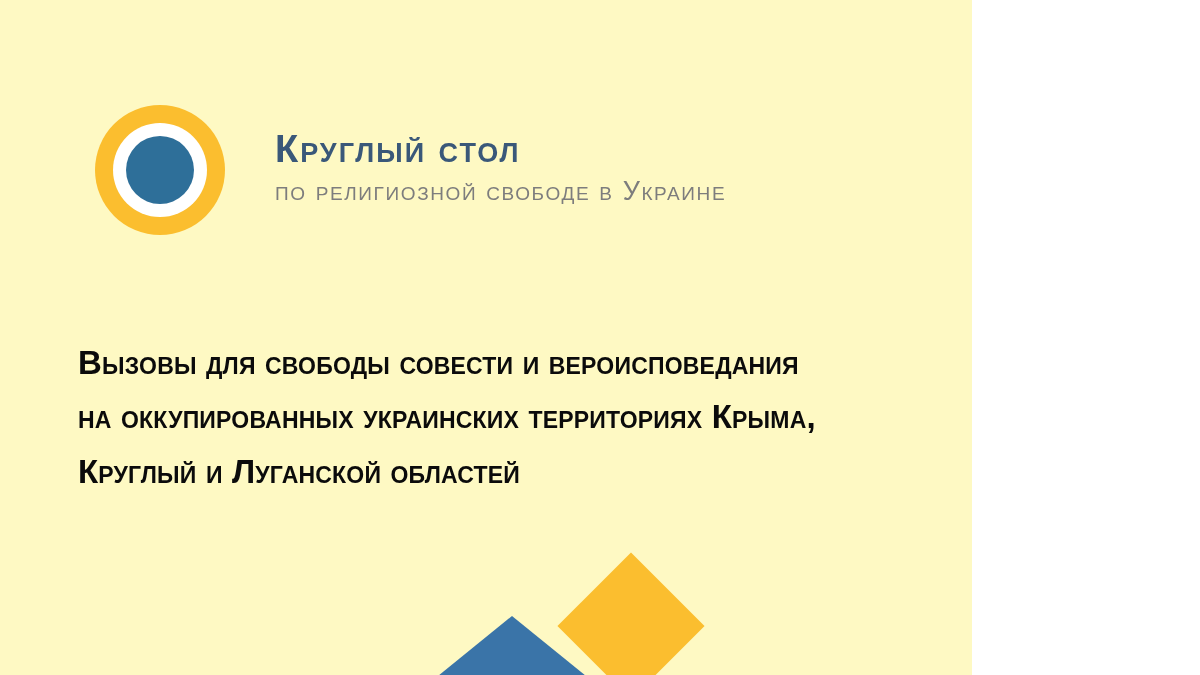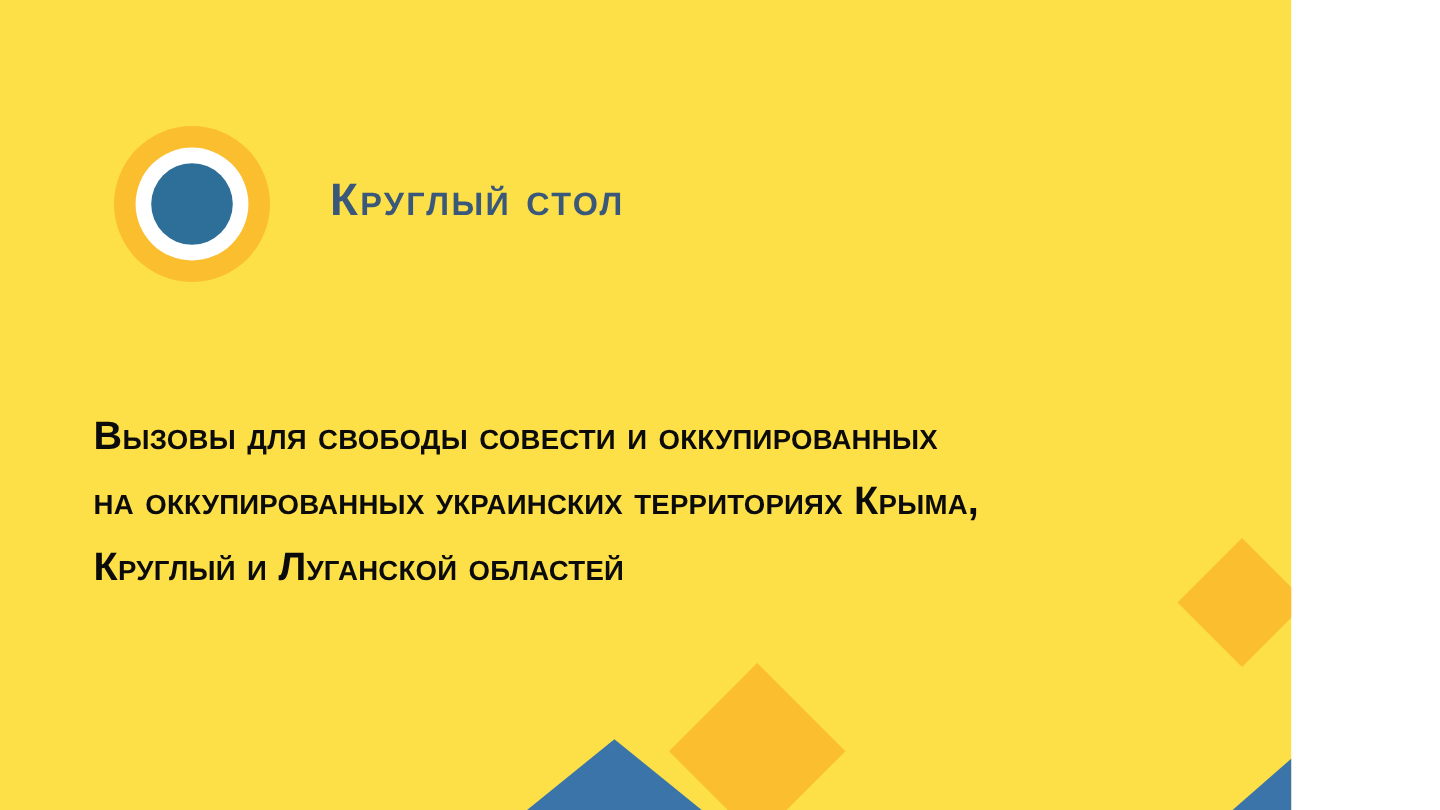--- a/index.html
+++ b/index.html
@@ -2,23 +2,23 @@
 <html><head>
 <meta charset="utf-8">
 <style>
   html, body {
     margin: 0;
     padding: 0;
     background: #ffffff;
   }
   .slide {
     position: relative;
-    width: 1076px;
+    width: 972px;
     height: 675px;
-    background: #fde047;
+    background: #fef9c3;
     overflow: hidden;
     font-family: "Liberation Sans", sans-serif;
   }
 
   
   .brand {
     position: absolute;
     left: 95px;
     top: 105px;
     display: flex;
@@ -153,25 +153,26 @@
 <div class="slide">
 
   <div class="brand">
     <div class="brand-mark">
       <div class="brand-mark-inner-ring">
         <div class="brand-mark-dot"></div>
       </div>
     </div>
     <div class="brand-text">
       <div class="brand-title">Круглый стол</div>
+      <div class="brand-subtitle">по религиозной свободе в Украине</div>
     </div>
   </div>
 
   <div class="headline">
-    <span class="headline-line">Вызовы для свободы совести и оккупированных</span>
+    <span class="headline-line">Вызовы для свободы совести и вероисповедания</span>
     <span class="headline-line">на оккупированных украинских территориях Крыма,</span>
     <span class="headline-line">Круглый и Луганской областей</span>
   </div>
 
   <div class="shape tri tri-right-edge"></div>
   <div class="shape diamond diamond-small"></div>
   <div class="shape diamond diamond-large"></div>
   <div class="shape tri tri-bottom-left"></div>
   <div class="shape tri tri-bottom-right"></div>
 

